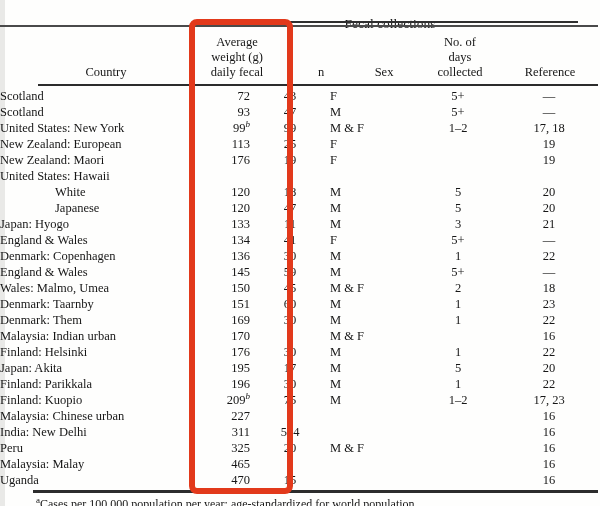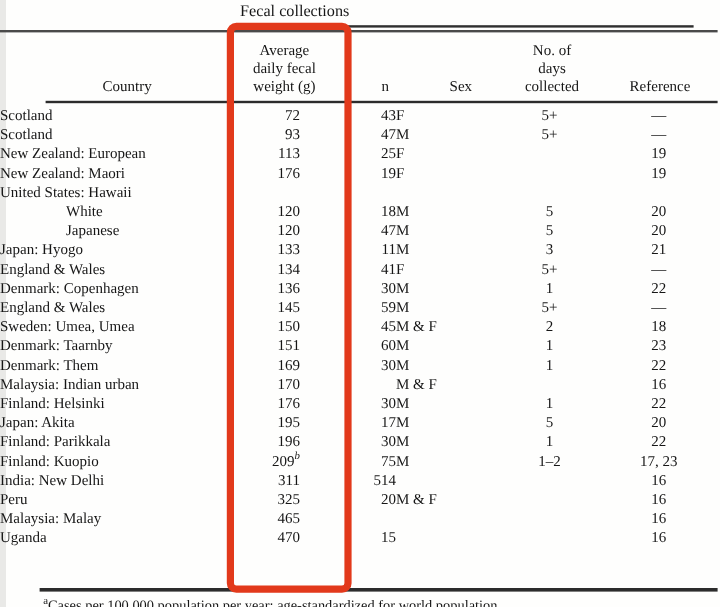--- a/index.html
+++ b/index.html
@@ -2,21 +2,21 @@
 <html><head>
 <meta charset="utf-8">
 <style>
   html,body { margin:0; padding:0; background:#ffffff; }
   .page {
     position:relative; width:600px; height:506px; overflow:hidden;
     background:#fefefd; color:#161616;
     font-family:"Liberation Serif", serif;
   }
   .edge-shade { position:absolute; left:0; top:0; width:5px; height:506px; background:#e9e9e7; }
-  .group-title { position:absolute; top:1px; left:200px; width:380px; font-size:13.5px; }
+  .group-title { position:absolute; top:16px; left:200px; width:380px; text-align:center; font-size:13.5px; }
   .rule { position:absolute; background:#3a3a3a; }
   .spanner-rule { top:21px; left:211px; width:367px; height:2px; background:#2f2f2f; }
   .top-rule { top:25px; left:0px; width:598px; height:1.5px; background:#4a4a4a; }
   .head-rule { top:84px; left:38px; width:560px; height:2px; background:#2c2c2c; }
   .bottom-rule { top:490px; left:33px; width:565px; height:2.5px; background:#2c2c2c; }
 
   .thead { position:absolute; top:26px; left:0; width:600px; height:58px; font-size:12.5px; }
   .th { position:absolute; bottom:4px; text-align:center; line-height:15px; }
   .th.country { left:0; width:190px; padding-left:22px; box-sizing:border-box; }
   .th.weight  { left:189px; width:96px; }
@@ -24,21 +24,21 @@
   .th.sex     { left:354px; width:60px; }
   .th.days    { left:420px; width:80px; }
   .th.ref     { left:500px; width:100px; }
 
   table.data { position:absolute; top:88px; left:0; width:600px;
     border-collapse:collapse; table-layout:fixed; font-size:12.5px;padding-left:48px; }
   table.data td { height:16px; padding:0; line-height:16px; vertical-align:middle; white-space:nowrap; overflow:visible; }
   td.country { padding-left:40px; }
   td.country.indent { padding-left:55px; }
   td.weight { text-align:right; }
-  td.n { text-align:right; }
+  td.n { text-align:center; }
   td.sex { padding-left:32px; }
   td.days { text-align:center; }
   td.ref { text-align:center; padding-right:10px; box-sizing:border-box; }
   sup.marker { font-style:italic; font-size:9px; line-height:0; vertical-align:super; }
 
   .footnote { position:absolute; top:497px; left:36px; font-size:12px; white-space:nowrap; }
   .footnote sup { font-size:9px; line-height:0; }
 
   .highlight-box { position:absolute; left:189px; top:19px; width:104px; height:475px;
     box-sizing:border-box; border:6px solid #e2391b; border-radius:8px;
@@ -51,22 +51,22 @@
   <div class="edge-shade"></div>
 
   <div class="group-title">Fecal collections</div>
   <div class="rule spanner-rule"></div>
   <div class="rule top-rule"></div>
 
   <div class="thead">
     <div class="th country">Country</div>
     <div class="th weight">
       <div>Average</div>
+      <div>weight (g)</div>
       <div>daily fecal</div>
-      <div>weight (g)</div>
     </div>
     <div class="th n">n</div>
     <div class="th sex">Sex</div>
     <div class="th days">
       <div>No. of</div>
       <div>days</div>
       <div>collected</div>
     </div>
     <div class="th ref">Reference</div>
   </div>
@@ -92,20 +92,28 @@
         </tr>
         <tr>
           <td class="country">Scotland</td>
           <td class="weight">93</td>
           <td class="n">47</td>
           <td class="sex">M</td>
           <td class="days">5+</td>
           <td class="ref">—</td>
         </tr>
         <tr>
+          <td class="country">United States: New York</td>
+          <td class="weight">99<sup class="marker">b</sup></td>
+          <td class="n">99</td>
+          <td class="sex">M &amp; F</td>
+          <td class="days">1–2</td>
+          <td class="ref">17, 18</td>
+        </tr>
+        <tr>
           <td class="country">New Zealand: European</td>
           <td class="weight">113</td>
           <td class="n">25</td>
           <td class="sex">F</td>
           <td class="days"></td>
           <td class="ref">19</td>
         </tr>
         <tr>
           <td class="country">New Zealand: Maori</td>
           <td class="weight">176</td>
@@ -164,21 +172,21 @@
         </tr>
         <tr>
           <td class="country">England &amp; Wales</td>
           <td class="weight">145</td>
           <td class="n">59</td>
           <td class="sex">M</td>
           <td class="days">5+</td>
           <td class="ref">—</td>
         </tr>
         <tr>
-          <td class="country">Sweden: Umea, Umea</td>
+          <td class="country">Wales: Malmo, Umea</td>
           <td class="weight">150</td>
           <td class="n">45</td>
           <td class="sex">M &amp; F</td>
           <td class="days">2</td>
           <td class="ref">18</td>
         </tr>
         <tr>
           <td class="country">Denmark: Taarnby</td>
           <td class="weight">151</td>
           <td class="n">60</td>
@@ -228,20 +236,28 @@
         </tr>
         <tr>
           <td class="country">Finland: Kuopio</td>
           <td class="weight">209<sup class="marker">b</sup></td>
           <td class="n">75</td>
           <td class="sex">M</td>
           <td class="days">1–2</td>
           <td class="ref">17, 23</td>
         </tr>
         <tr>
+          <td class="country">Malaysia: Chinese urban</td>
+          <td class="weight">227</td>
+          <td class="n"></td>
+          <td class="sex"></td>
+          <td class="days"></td>
+          <td class="ref">16</td>
+        </tr>
+        <tr>
           <td class="country">India: New Delhi</td>
           <td class="weight">311</td>
           <td class="n">514</td>
           <td class="sex"></td>
           <td class="days"></td>
           <td class="ref">16</td>
         </tr>
         <tr>
           <td class="country">Peru</td>
           <td class="weight">325</td>

